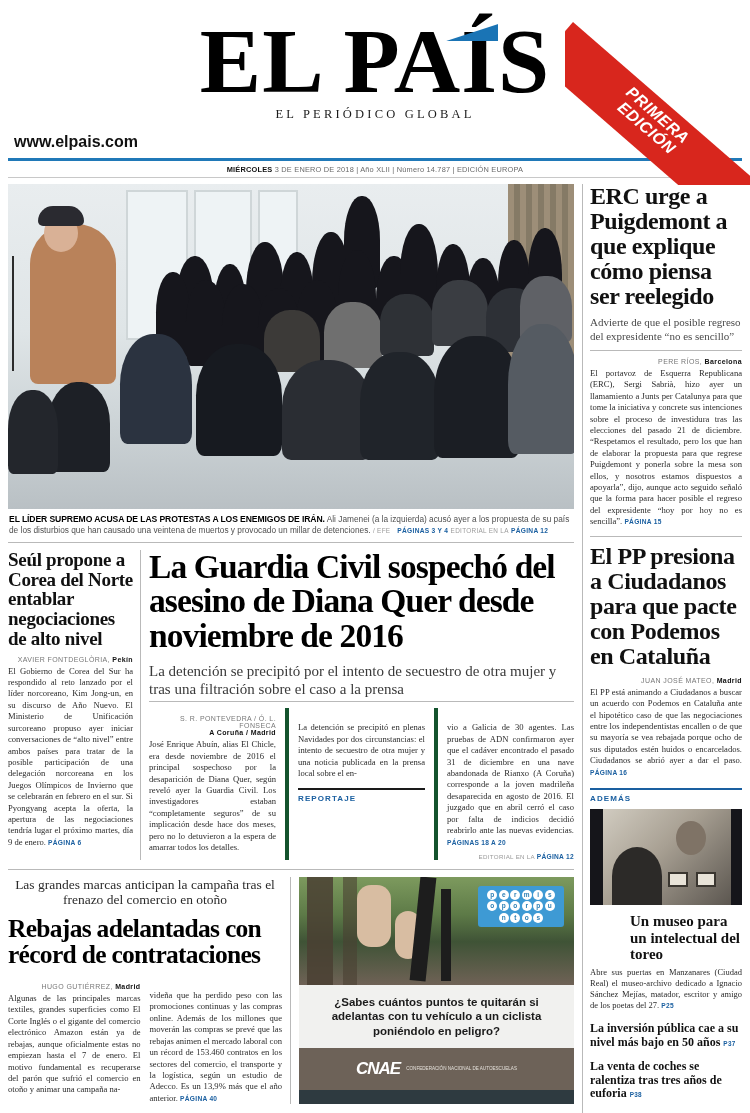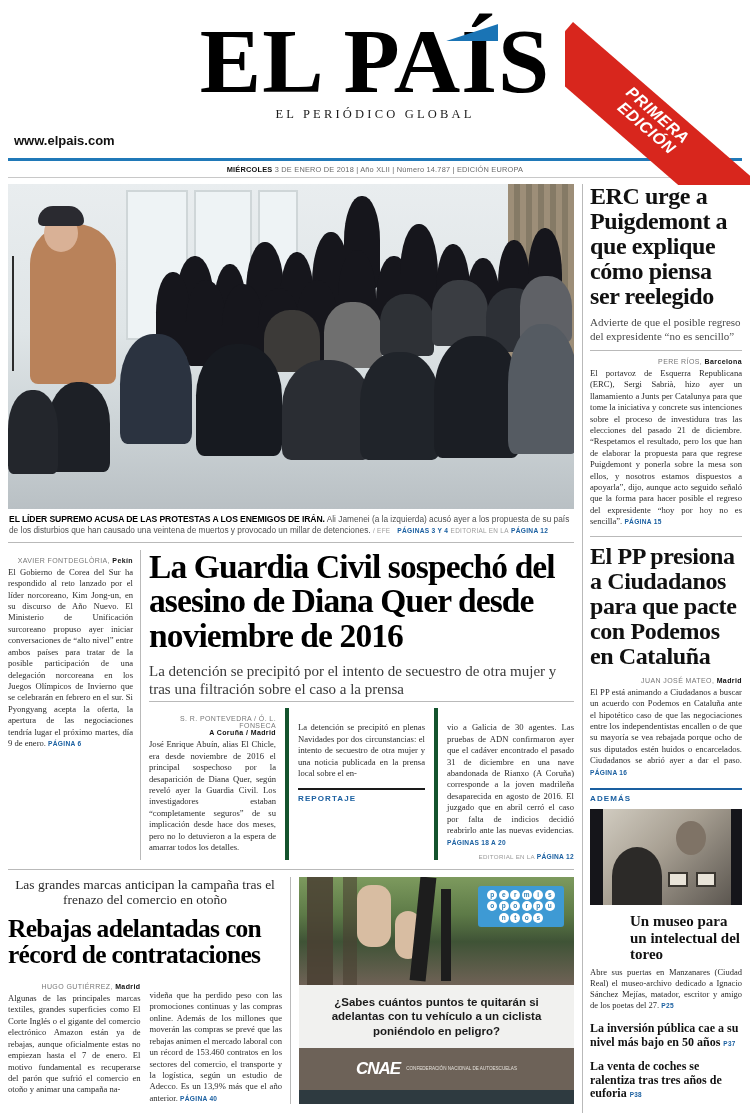--- a/index.html
+++ b/index.html
@@ -40,21 +40,21 @@
   .brand-sub {
     font-family: "Liberation Serif", serif;
     font-size: 12.5px;
     letter-spacing: 3.2px;
     color: #1a1a1a;
     margin-top: 2px;
   }
   .site-url {
     position: absolute; left: 14px; top: 133px;
     font-family: "Liberation Sans", sans-serif;
-    font-weight: bold; font-size: 13px; color: #111;
+    font-weight: bold; font-size: 16px; color: #111;
   }
   .rule-blue { height: 2.5px; background: #2079b8; margin: 0 8px; }
   .dateline {
     text-align: center;
     font-family: "Liberation Sans", sans-serif;
     font-size: 7.4px;
     color: #6a6a6a;
     letter-spacing: .2px;
     padding: 4px 0 3px;
     border-bottom: 1px solid #c8c8c8;
@@ -379,20 +379,21 @@
         <span>Ali Jamenei (a la izquierda) acusó ayer a los propuesta de su país de los disturbios que han causado una veintena de muertos y provocado un millar de detenciones.</span>
         <span class="pg-grey">/ EFE</span>
         &nbsp;&nbsp;<span class="pg">PÁGINAS 3 Y 4</span>
         <span class="pg-grey">EDITORIAL EN LA</span>
         <span class="pg">PÁGINA 12</span>
       </div>
 
       <div class="band2">
 
         <div class="seoul">
+          <h2>Seúl propone a Corea del Norte entablar negociaciones de alto nivel</h2>
           <div class="byline">
             <span>XAVIER FONTDEGLÒRIA,</span>
             <b>Pekín</b>
           </div>
           <div class="bodytext">
             <span>El Gobierno de Corea del Sur ha respondido al reto lanzado por el líder norcoreano, Kim Jong-un, en su discurso de Año Nuevo. El Ministerio de Unificación surcoreano propuso ayer iniciar conversaciones de “alto nivel” entre ambos países para tratar de la posible participación de una delegación norcoreana en los Juegos Olímpicos de Invierno que se celebrarán en febrero en el sur. Si Pyongyang acepta la oferta, la apertura de las negociaciones tendría lugar el próximo martes, día 9 de enero.</span>
             <span class="pg">PÁGINA 6</span>
           </div>
         </div>
 

